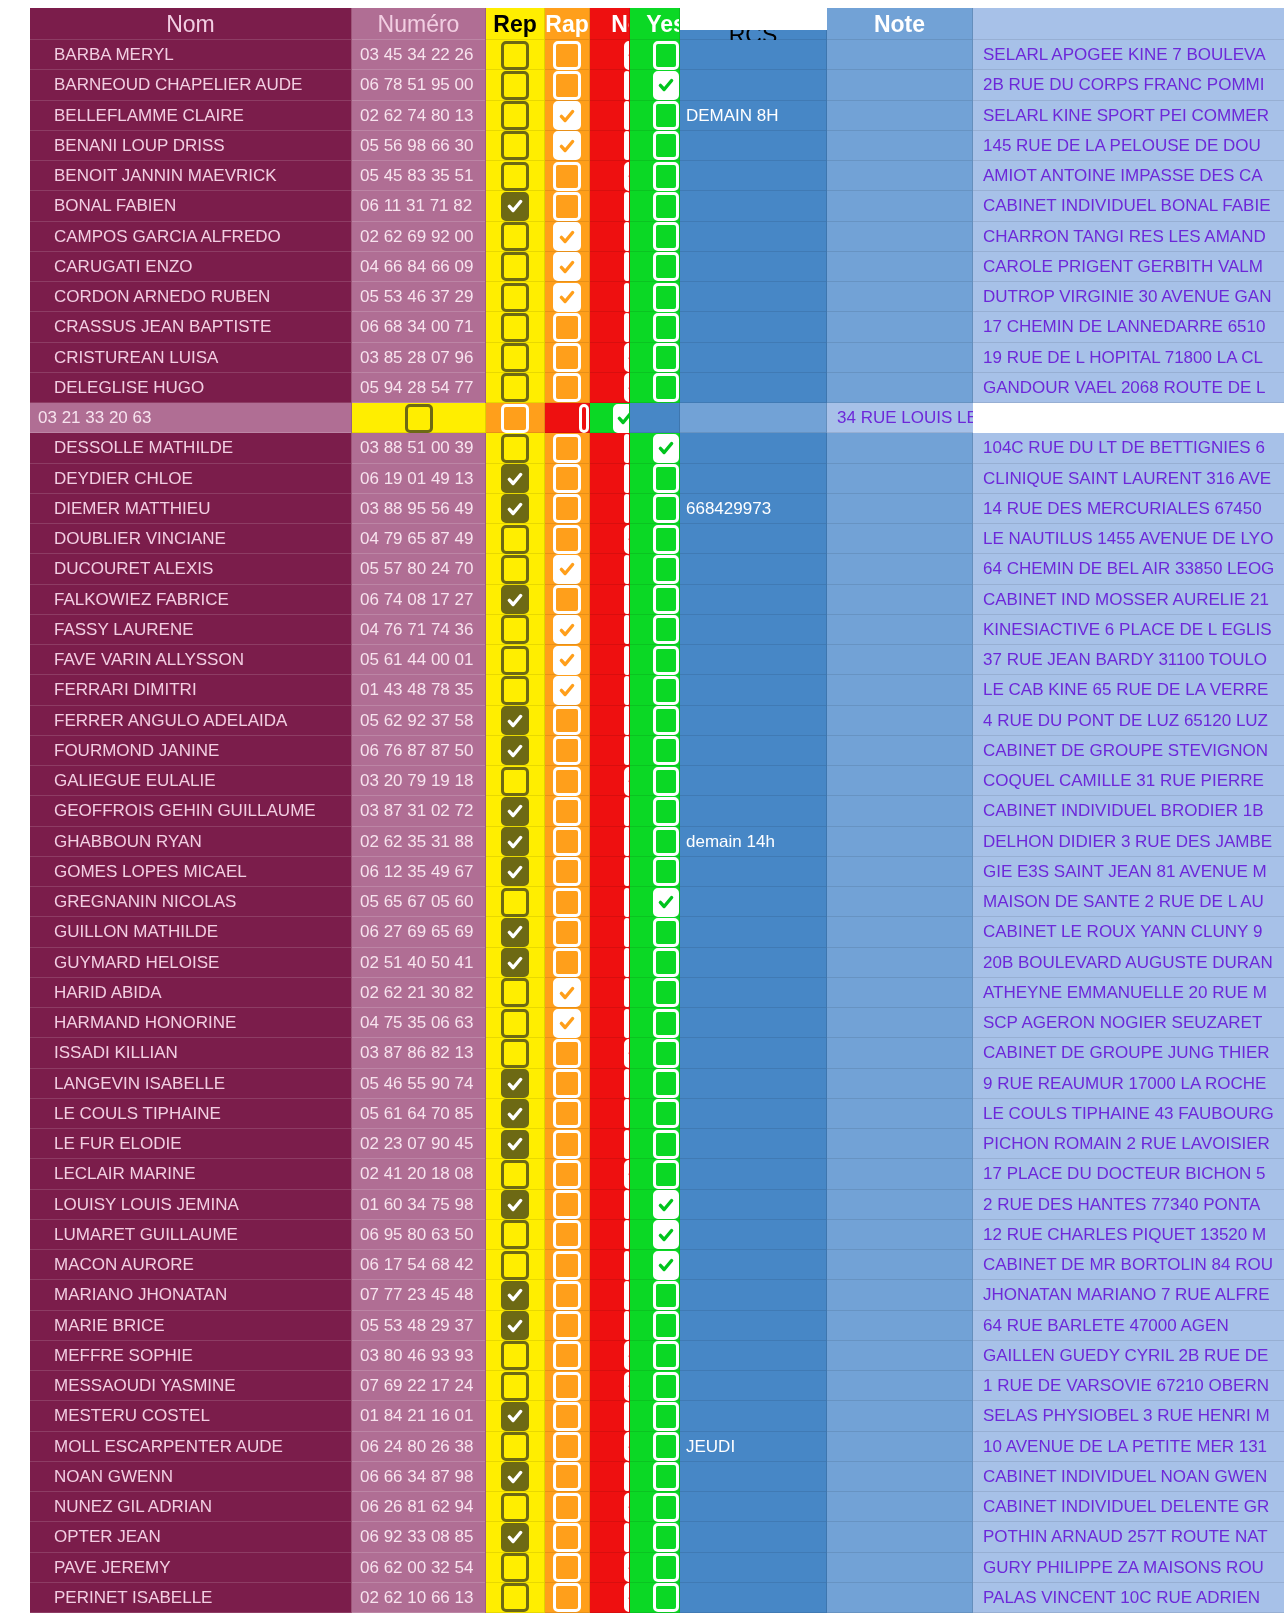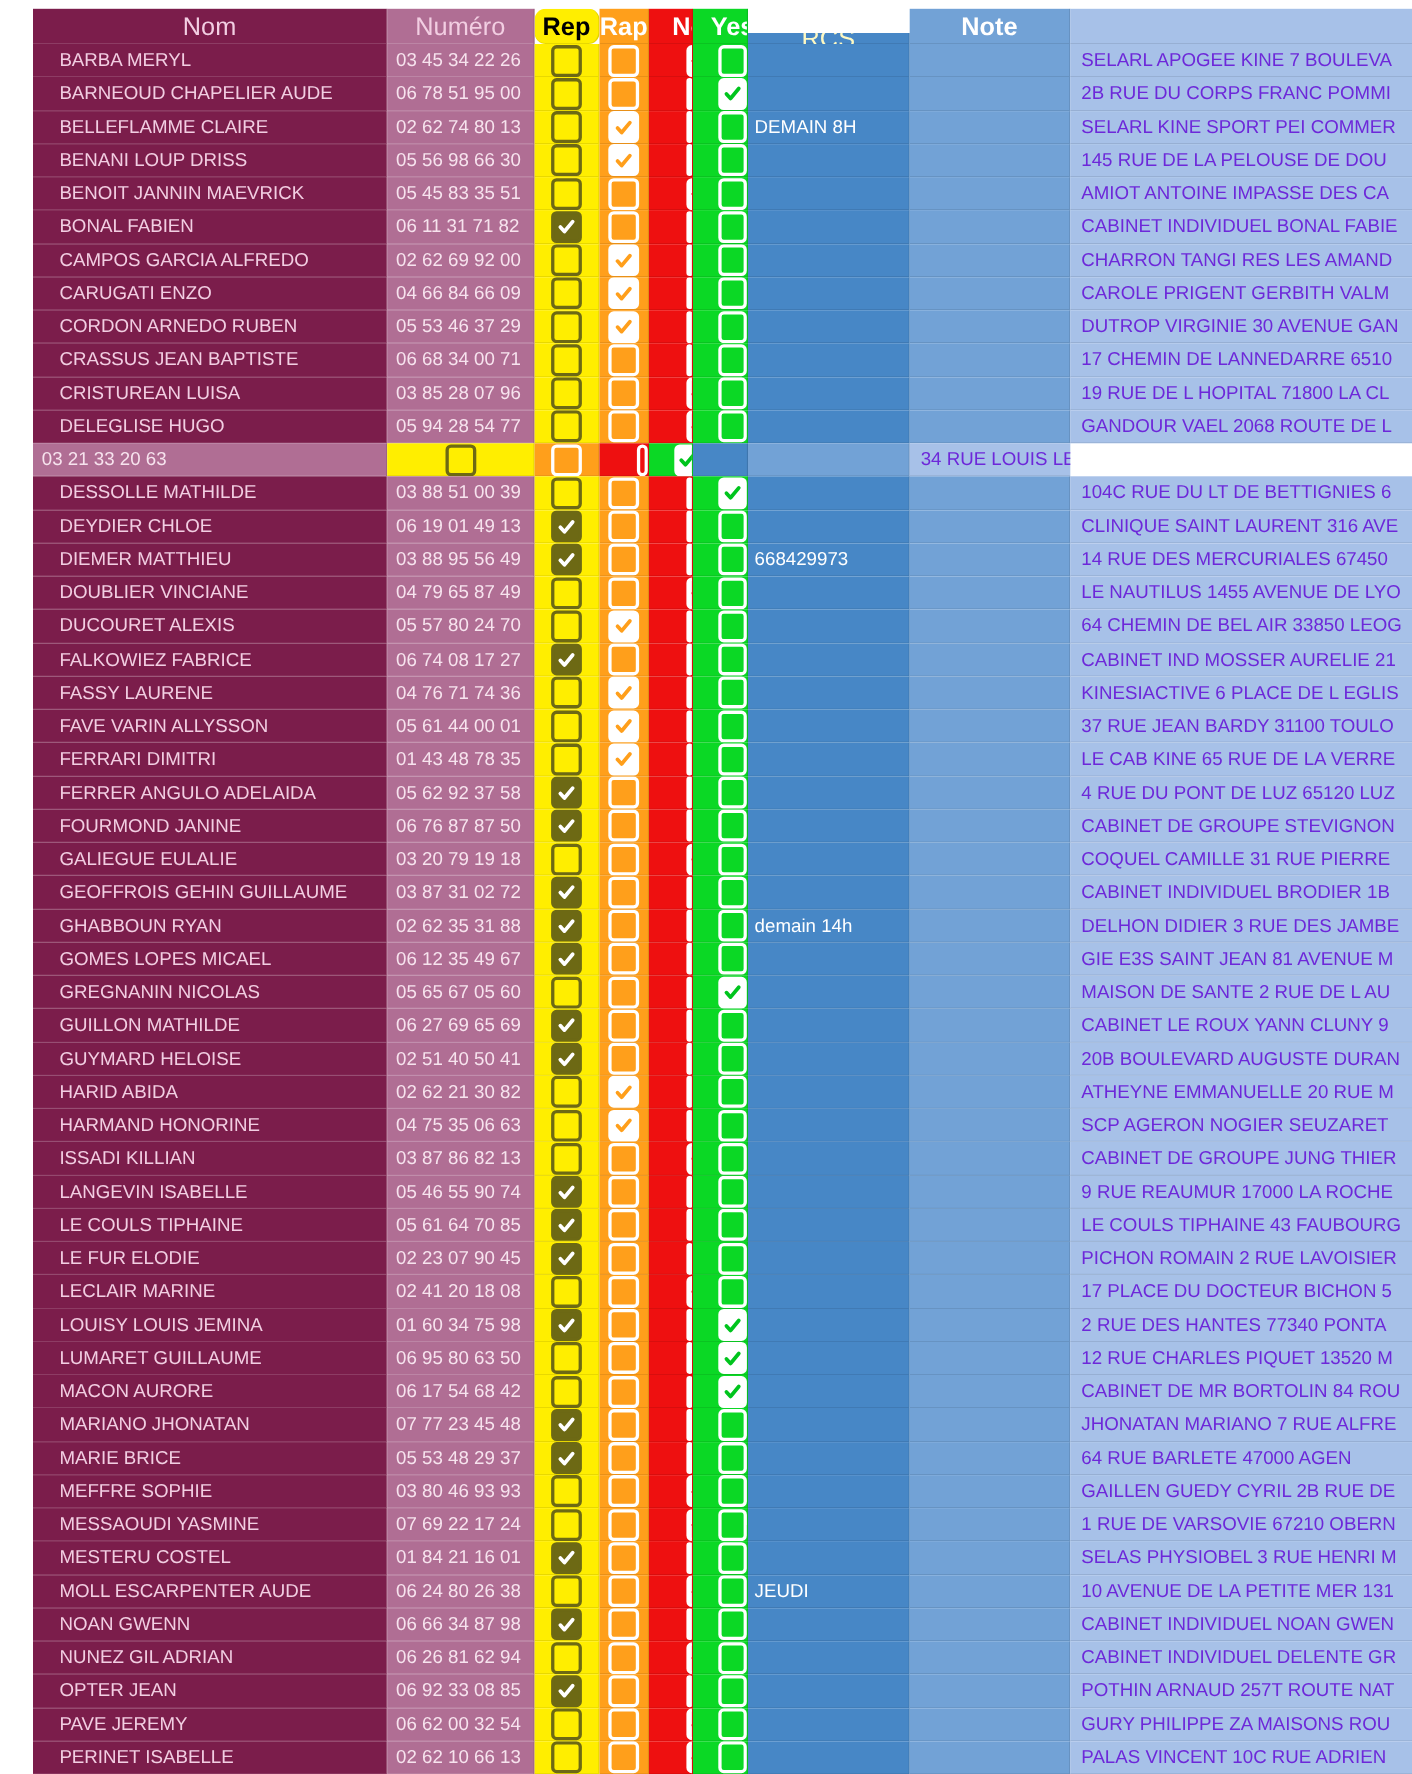--- a/index.html
+++ b/index.html
@@ -33,23 +33,23 @@
   .left { justify-content:flex-start; }
   .center { justify-content:center; }
   .txt { padding-left:8px; }
   .c-addr .txt { padding-left:10px; color:#6d28d9; }
   .c-rcs .txt { padding-left:6px; color:#ffffff; }
   .c-nom .txt { color:var(--nametext);padding-left:24px; }
   .c-num .txt { color:var(--numtext); }
 
   .row.header .cell { font-size:23px; }
   .h-nom, .h-num { color:var(--nametext); }
-  .h-rep { color:#000000; font-weight:bold;border-radius:10px; }
+  .h-rep { color:#000000; font-weight:bold; }
   .h-rap, .h-no, .h-yes, .h-note { color:#ffffff; font-weight:bold; }
-  .h-rcs { color:#fef9c3;margin-top:22px; }
+  .h-rcs { color:#000000;margin-top:22px; }
 
   .cb {
     width:22px; height:23px; border:3px solid #ffffff; border-radius:5px;
     display:flex; align-items:center; justify-content:center; margin:0 auto;
     box-sizing:content-box;
   }
   .cb-rep { border-color:var(--olive); }
   .cb .mark { width:18px; height:18px; display:none; }
   .cb.checked .mark { display:block; }
   .cb .mark path { fill:none; stroke-width:4.5; stroke-linecap:round; stroke-linejoin:round; }

